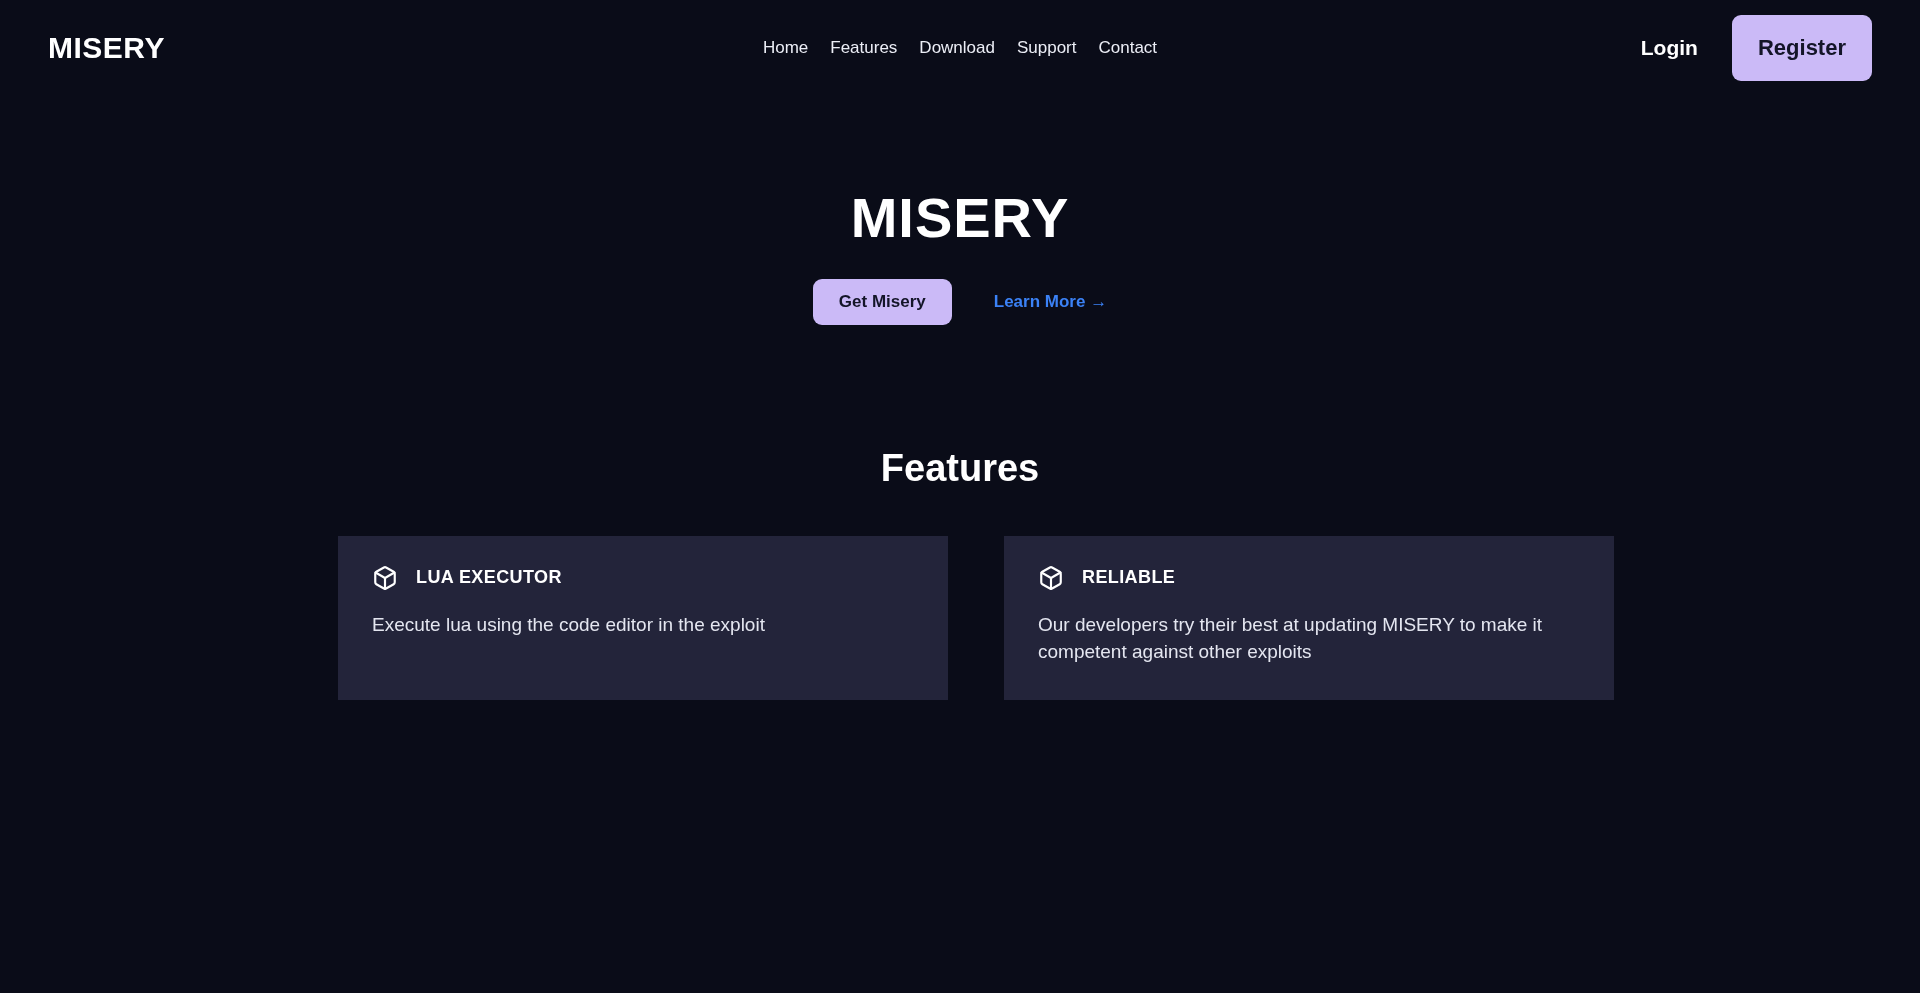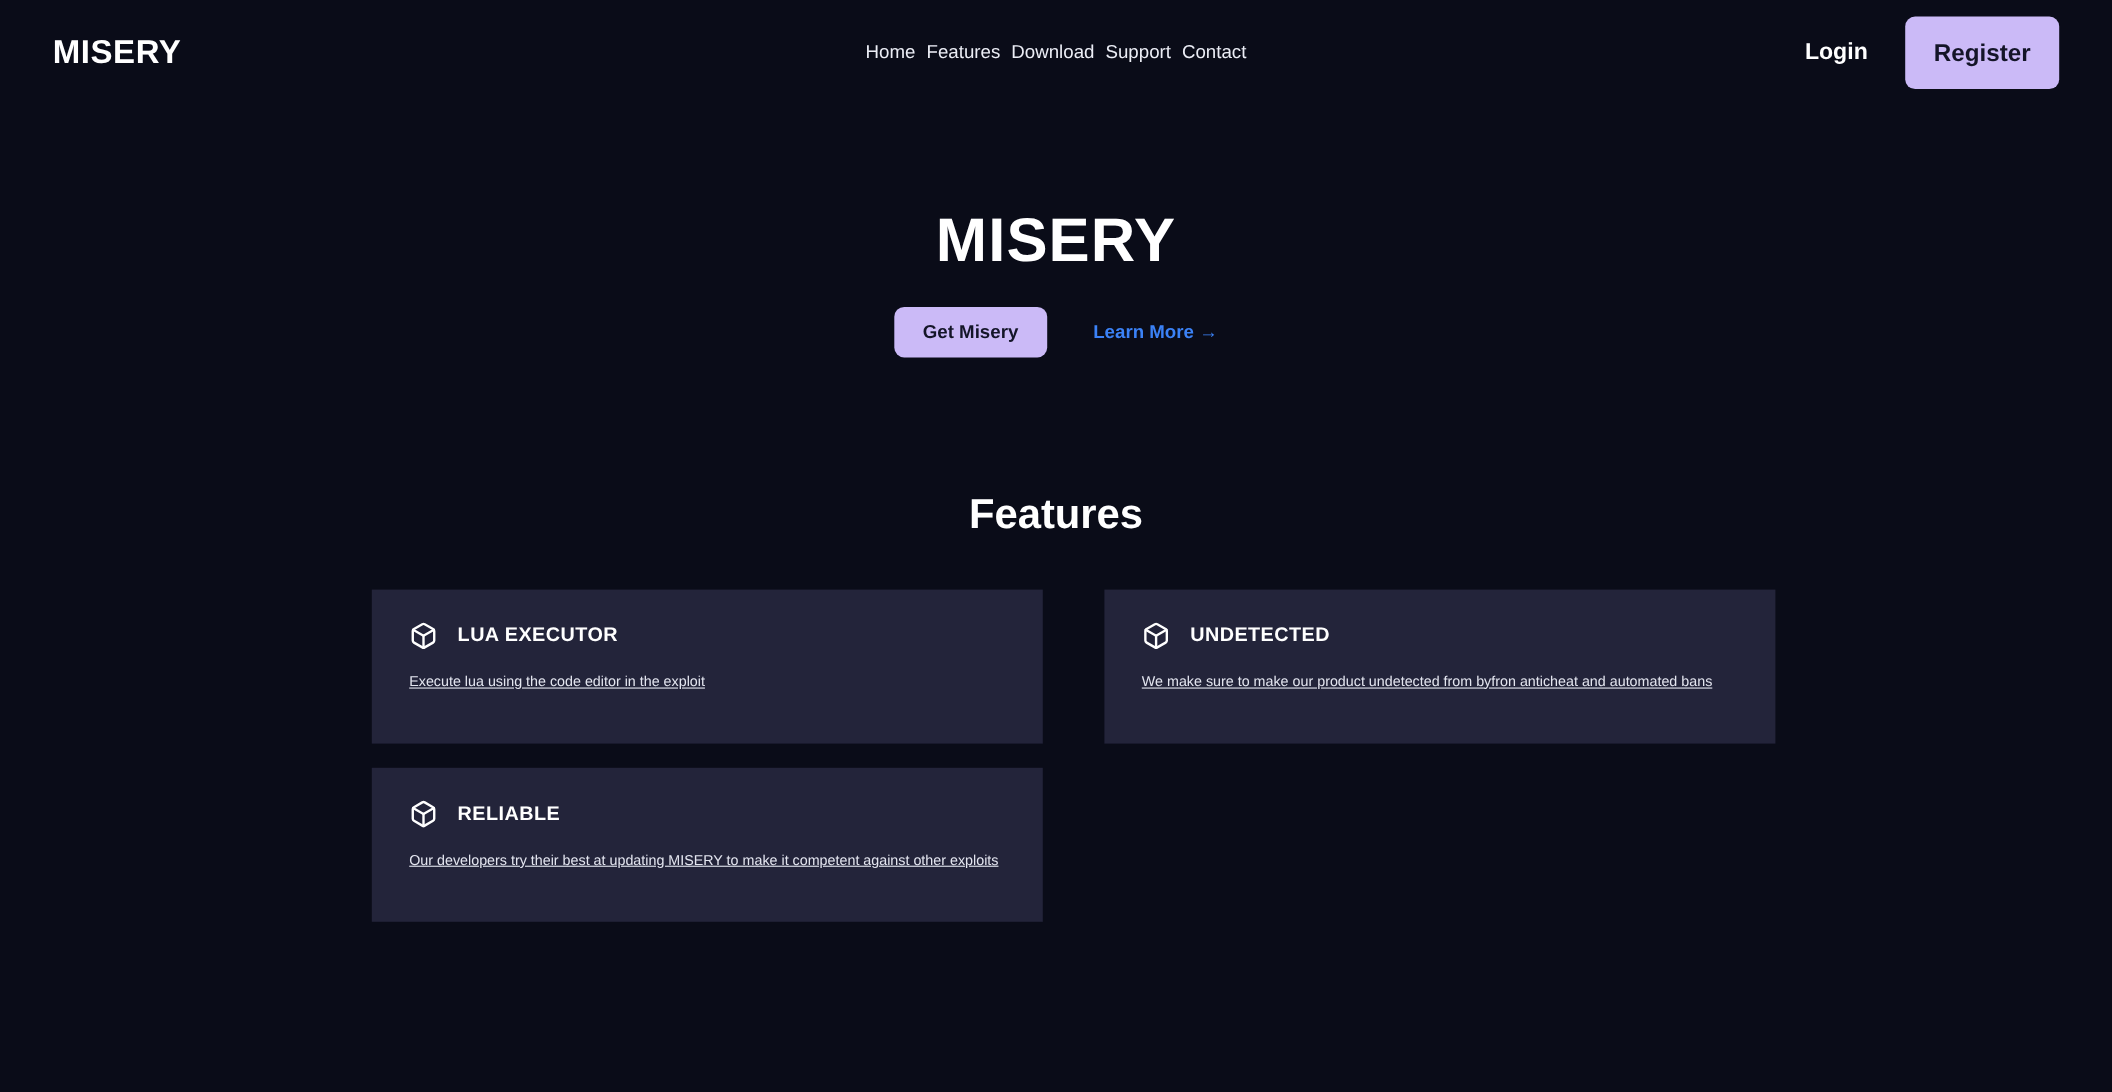--- a/index.html
+++ b/index.html
@@ -35,21 +35,21 @@
     white-space: nowrap;
   }
 
   .main-nav {
     position: absolute;
     left: 50%;
     top: 50%;
     transform: translate(-50%, -50%);
     display: flex;
     align-items: center;
-    gap: 10px;
+    gap: 22px;
   }
 
   .nav-link {
     font-size: 17px;
     font-weight: 400;
     color: #eceef6;
     text-decoration: none;
     white-space: nowrap;
     cursor: pointer;
   }
@@ -189,26 +189,25 @@
   .feature-title {
     font-size: 18px;
     font-weight: 700;
     letter-spacing: 0.4px;
     color: #ffffff;
     white-space: nowrap;
   }
 
   .feature-desc {
     margin-top: 20px;
-    font-size: 13px;
+    font-size: 19px;
     font-weight: 400;
     line-height: 1.45;
     color: #e4e6f0;
     max-width: 560px;
-    text-decoration: underline;
   }
 </style>
 </head>
 <body>
 
 <header class="site-header">
   <div class="brand">MISERY</div>
 
   <nav class="main-nav">
     <a class="nav-link">Home</a>
@@ -244,33 +243,20 @@
             <path d="M21 16V8a2 2 0 0 0-1-1.73l-7-4a2 2 0 0 0-2 0l-7 4A2 2 0 0 0 3 8v8a2 2 0 0 0 1 1.73l7 4a2 2 0 0 0 2 0l7-4A2 2 0 0 0 21 16z"></path>
             <polyline points="3.27 6.96 12 12.01 20.73 6.96"></polyline>
             <line x1="12" y1="22.08" x2="12" y2="12"></line>
           </svg>
         </span>
         <span class="feature-title">LUA EXECUTOR</span>
       </div>
       <p class="feature-desc">Execute lua using the code editor in the exploit</p>
     </div>
 
-    <div class="feature-card">
-      <div class="feature-head">
-        <span class="feature-icon">
-          <svg viewBox="0 0 24 24" fill="none" stroke="currentColor" stroke-width="2" stroke-linecap="round" stroke-linejoin="round">
-            <path d="M21 16V8a2 2 0 0 0-1-1.73l-7-4a2 2 0 0 0-2 0l-7 4A2 2 0 0 0 3 8v8a2 2 0 0 0 1 1.73l7 4a2 2 0 0 0 2 0l7-4A2 2 0 0 0 21 16z"></path>
-            <polyline points="3.27 6.96 12 12.01 20.73 6.96"></polyline>
-            <line x1="12" y1="22.08" x2="12" y2="12"></line>
-          </svg>
-        </span>
-        <span class="feature-title">UNDETECTED</span>
-      </div>
-      <p class="feature-desc">We make sure to make our product undetected from byfron anticheat and automated bans</p>
-    </div>
 
     <div class="feature-card">
       <div class="feature-head">
         <span class="feature-icon">
           <svg viewBox="0 0 24 24" fill="none" stroke="currentColor" stroke-width="2" stroke-linecap="round" stroke-linejoin="round">
             <path d="M21 16V8a2 2 0 0 0-1-1.73l-7-4a2 2 0 0 0-2 0l-7 4A2 2 0 0 0 3 8v8a2 2 0 0 0 1 1.73l7 4a2 2 0 0 0 2 0l7-4A2 2 0 0 0 21 16z"></path>
             <polyline points="3.27 6.96 12 12.01 20.73 6.96"></polyline>
             <line x1="12" y1="22.08" x2="12" y2="12"></line>
           </svg>
         </span>

